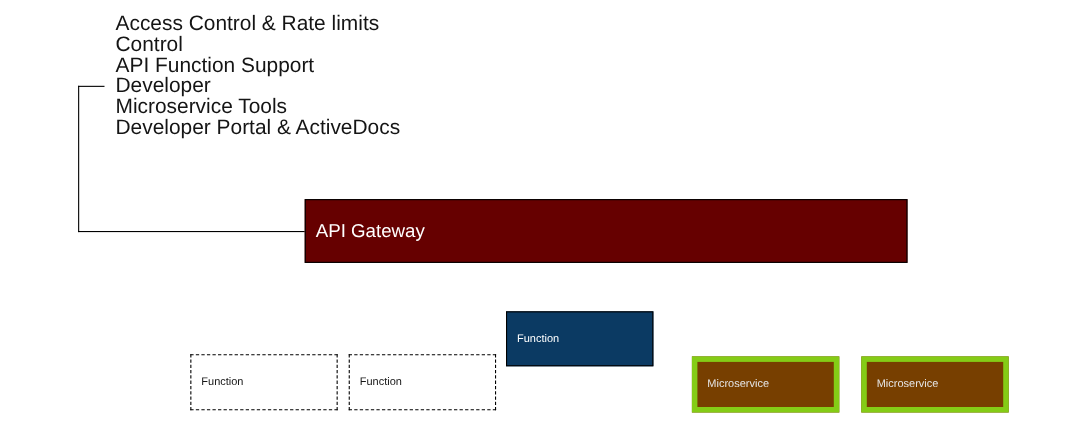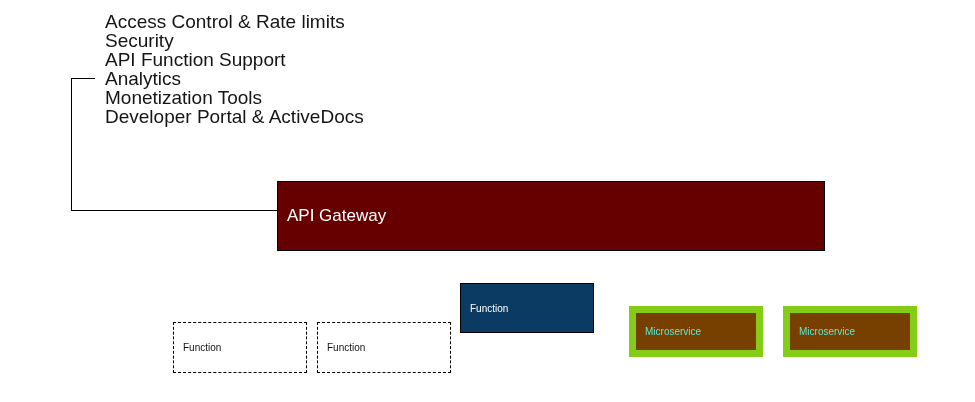--- a/index.html
+++ b/index.html
@@ -1,34 +1,34 @@
 <!DOCTYPE html>
 <html><head>
 <meta charset="utf-8">
 <style>
   html,body{margin:0;padding:0;background:#ffffff;}
   body{width:975px;height:402px;position:relative;overflow:hidden;font-family:"Liberation Sans","DejaVu Sans",sans-serif;}
   .features{position:absolute;left:105px;top:12px;margin:0;padding:0;list-style:none;}
   .features li{font-size:19px;line-height:19px;color:#151515;white-space:nowrap;}
   .line{position:absolute;background:#000;}
   .box{position:absolute;box-sizing:border-box;display:flex;align-items:center;padding-left:9px;font-size:10px;}
-  .gateway{left:277px;top:181px;width:548px;height:70px;background:#660000;border:1px solid #000;color:#fff;font-size:17px;}
+  .gateway{left:277px;top:181px;width:548px;height:58px;background:#660000;border:1px solid #000;color:#fff;font-size:17px;}
   .fn-active{left:460px;top:283px;width:134px;height:50px;background:#0b3a63;border:1px solid #000;color:#fff;}
   .fn-dashed{top:322px;width:134px;height:51px;border:1px dashed #000;background:#fff;color:#151515;}
-  .ms{top:306px;width:134px;height:51px;background:#773f00;border:7px solid #84cc16;color:#5eead4;}
+  .ms{top:324px;width:134px;height:51px;background:#773f00;border:5px solid #84cc16;color:#e5e5e5;}
 </style>
 </head>
 <body>
 
 <ul class="features">
   <li>Access Control &amp; Rate limits</li>
-  <li>Security</li>
+  <li>Control</li>
   <li>API Function Support</li>
-  <li>Analytics</li>
-  <li>Monetization Tools</li>
+  <li>Developer</li>
+  <li>Microservice Tools</li>
   <li>Developer Portal &amp; ActiveDocs</li>
 </ul>
 
 <div class="line" style="left:71px;top:78px;width:24px;height:1px;"></div>
 <div class="line" style="left:71px;top:78px;width:1px;height:133px;"></div>
 <div class="line" style="left:71px;top:210px;width:206px;height:1px;"></div>
 
 <div class="box gateway">
   <span>API Gateway</span>
 </div>

